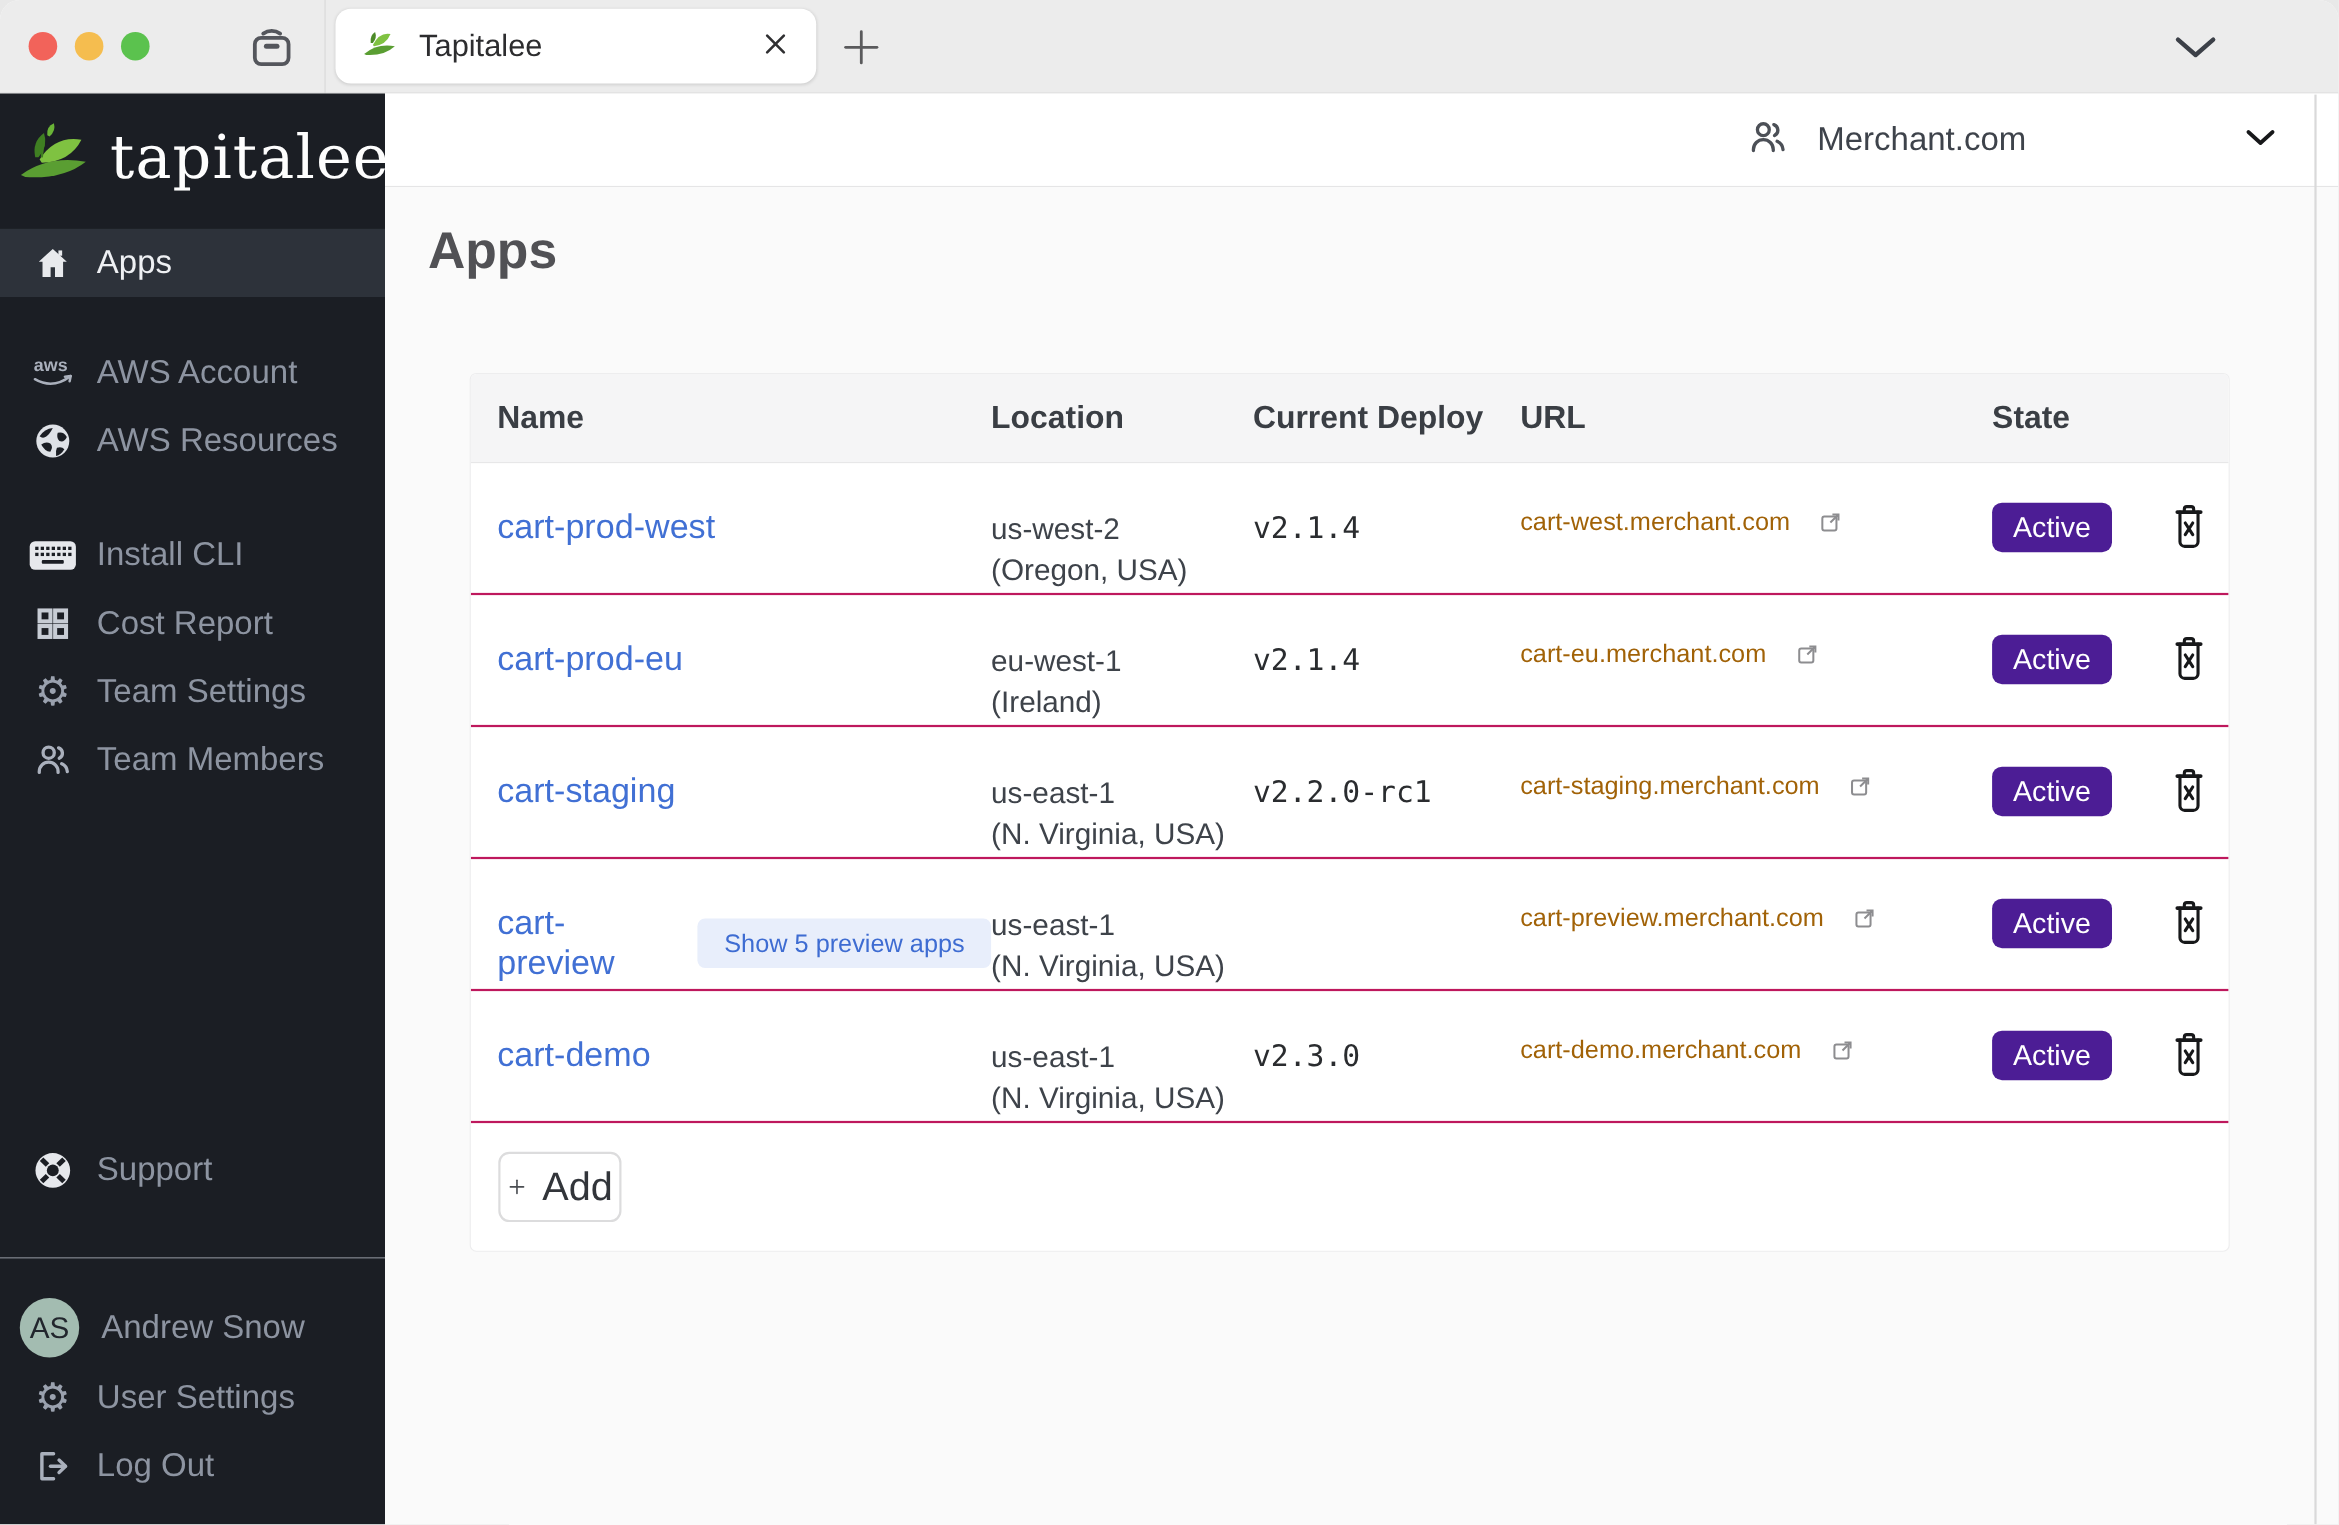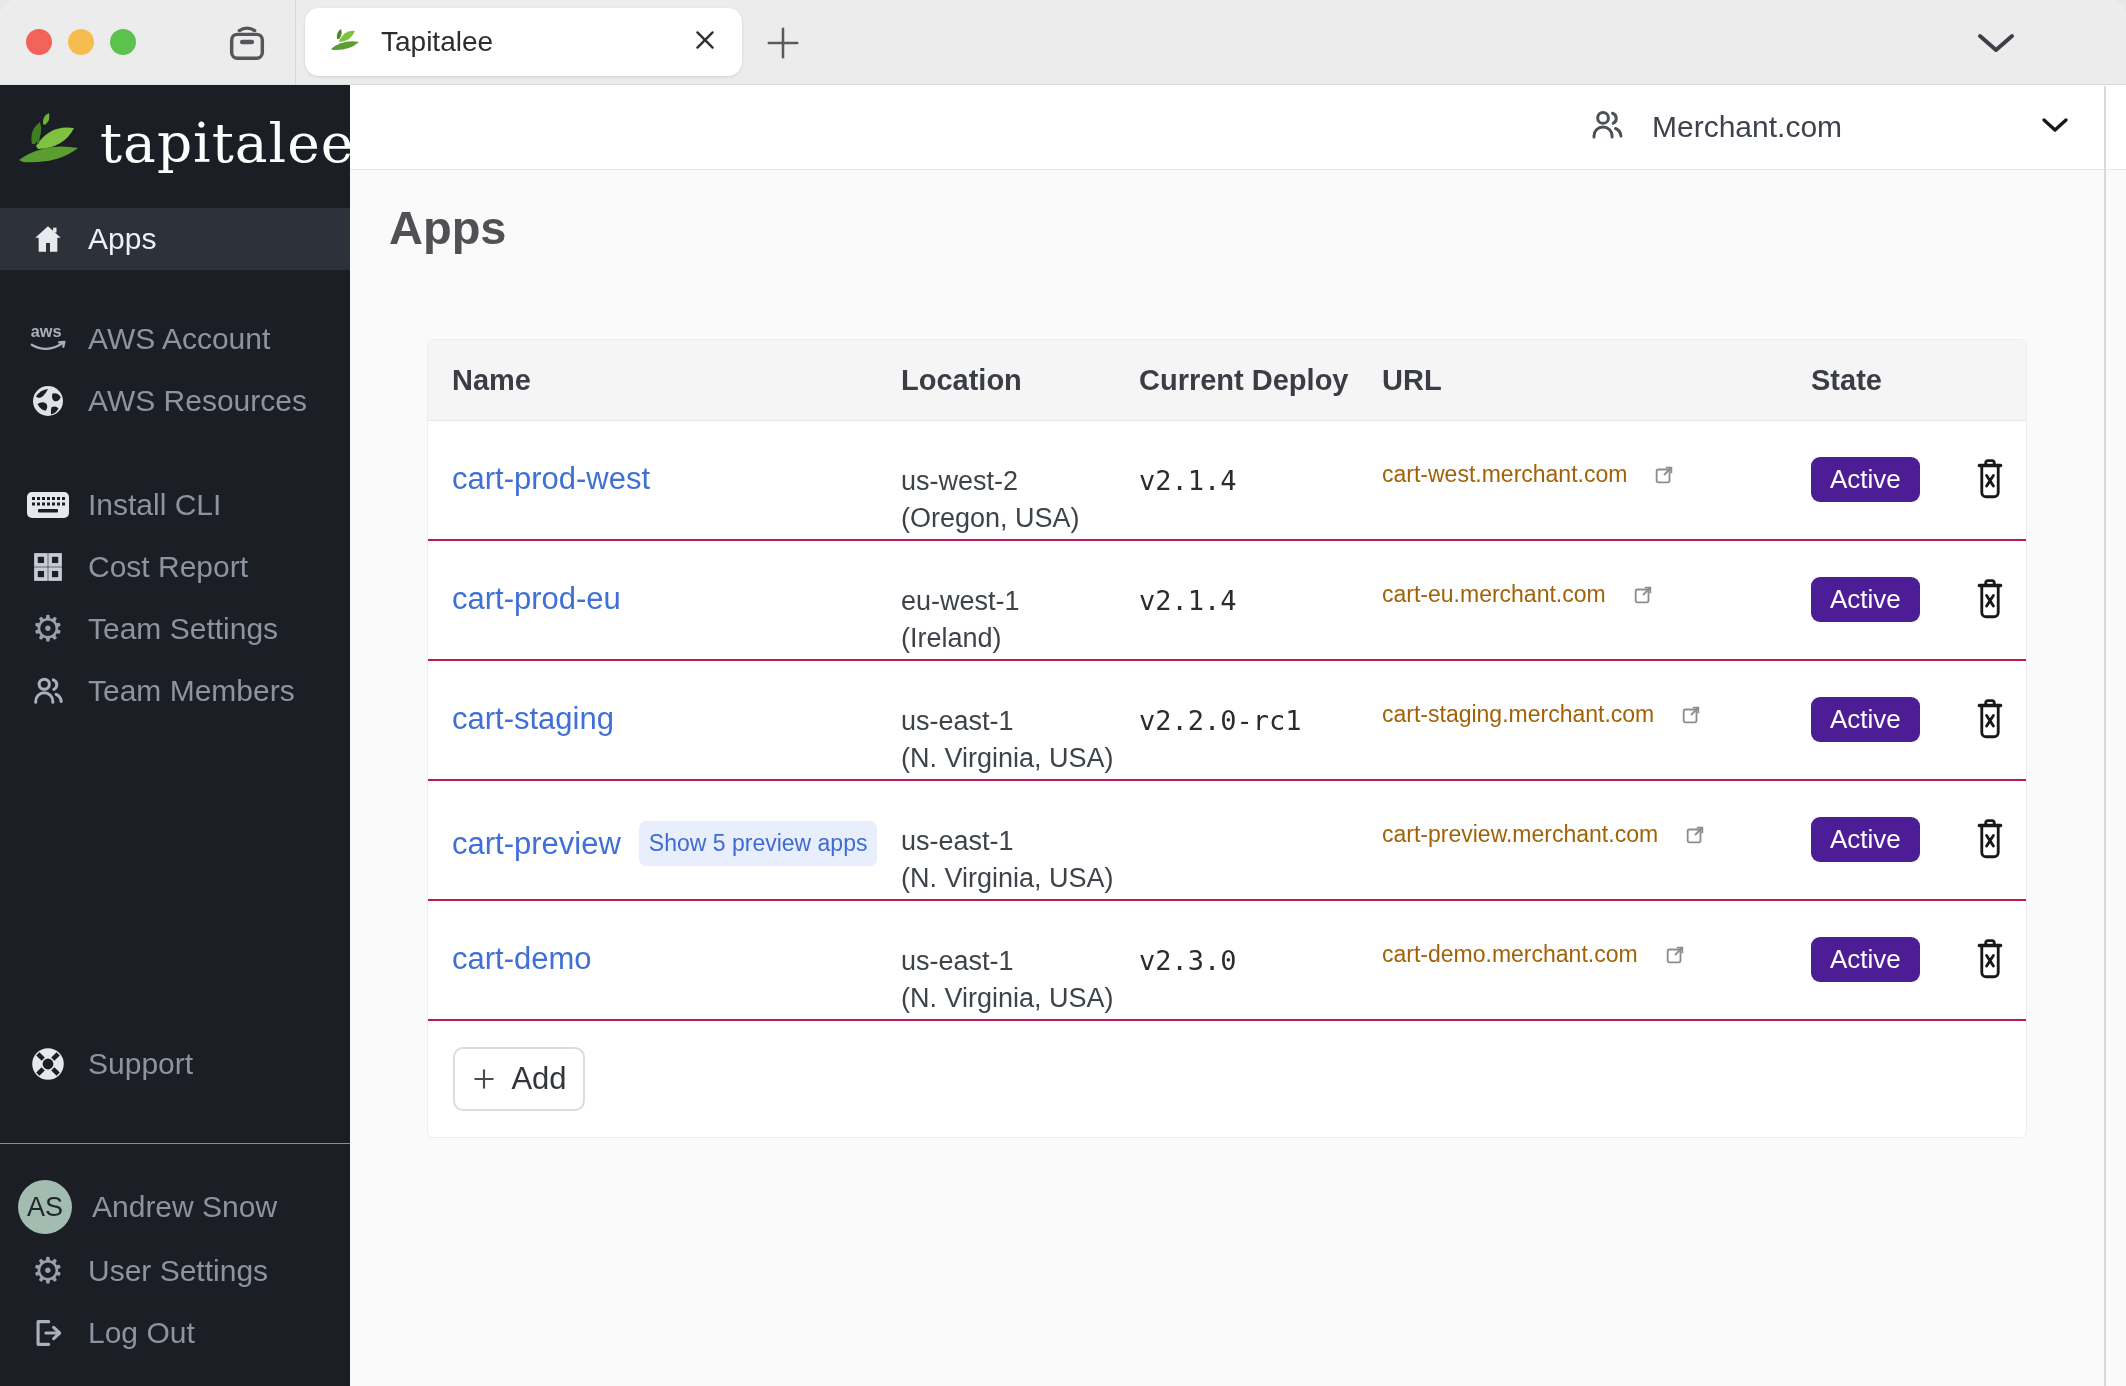--- a/index.html
+++ b/index.html
@@ -49,33 +49,33 @@
   .page-title{margin:31px 0 0 39px;font-size:47px;line-height:54px;font-weight:bold;color:#515155;}
   .scroll-line{position:absolute;left:2104px;top:86px;width:2px;height:1300px;background:#d9d9da;}
 
   .card{margin:84px 0 0 77px;width:1600px;background:#ffffff;border:1px solid #ededee;border-radius:6px;overflow:hidden;}
   .trow{display:grid;grid-template-columns:449px 238px 243px 429px 162px 1fr;padding:0 24px;}
   .thead{height:81px;background:#f5f5f6;align-items:center;border-bottom:1px solid #e7e7e8;}
   .thead span{font-size:29px;font-weight:bold;color:#3a3e44;}
   .datarow{height:120px;border-bottom:2px solid #be185d;align-items:start;}
   .c-name{padding-top:40px;display:flex;align-items:center;gap:18px;}
   .app-link{font-size:31px;color:#4170d4;text-decoration:none;cursor:pointer;}
-  .chip{background:#e8eefb;color:#3e6cd2;font-size:23px;padding:9px 10px;border-radius:7px;cursor:pointer;white-space:nowrap;}
+  .chip{background:#e8eefb;color:#3e6cd2;font-size:23px;padding:9px 24px;border-radius:7px;cursor:pointer;white-space:nowrap;}
   .c-loc{padding-top:42px;font-size:27px;line-height:37px;color:#3e434a;}
   .c-dep{padding-top:44px;font-family:"DejaVu Sans Mono",monospace;font-size:27px;color:#2a2c2f;}
   .c-url{padding-top:40px;}
   .url-link{font-size:23px;color:#a16207;text-decoration:none;cursor:pointer;display:inline-flex;align-items:center;gap:26px;}
   .c-state{padding-top:36px;}
   .badge{display:inline-block;background:#4c1d95;color:#ffffff;font-size:26px;line-height:45px;height:45px;
          padding:0 19px;border-radius:9px;}
   .c-act{padding-top:36px;display:flex;justify-content:center;}
   .trash-btn{background:none;border:none;padding:0;cursor:pointer;height:46px;}
   .tfoot{padding:26px 25px;}
-  .add-btn{width:132px;height:64px;background:#ffffff;border:2px solid #dcdcdd;border-radius:10px;
-           display:flex;align-items:center;justify-content:center;gap:14px;font-size:31px;color:#32353a;
+  .add-btn{width:112px;height:64px;background:#ffffff;border:2px solid #dcdcdd;border-radius:10px;
+           display:flex;align-items:center;justify-content:center;gap:14px;font-size:36px;color:#32353a;
            font-family:"Liberation Sans",sans-serif;cursor:pointer;}
 </style>
 </head>
 <body>
 
 <div class="window">
 
   <div class="chrome">
     <div class="lights">
       <span class="light red"></span>

